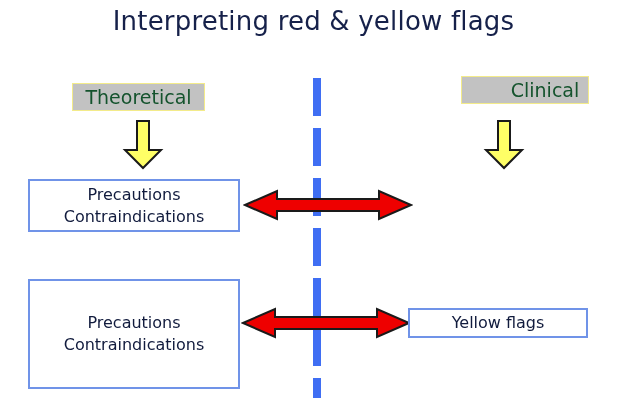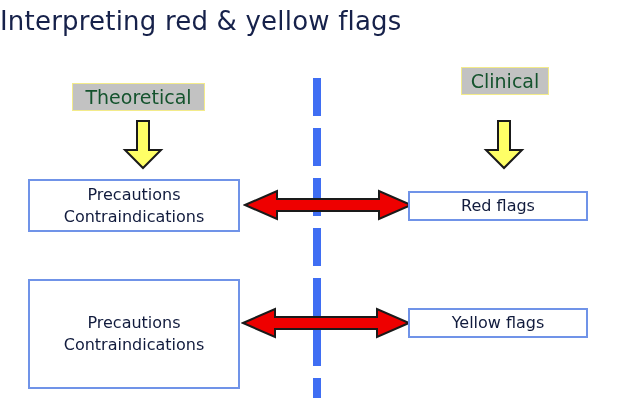--- a/index.html
+++ b/index.html
@@ -17,20 +17,21 @@
     background: #ffffff;
     overflow: hidden;
   }
 
   
   #title {
     position: absolute;
     left: 0;
     top: 6px;
     width: 627px;
+    text-align: center;
     font-size: 26px;
     color: #16214a;
     font-family: "DejaVu Sans", sans-serif;
     letter-spacing: 0.2px;
     white-space: nowrap;
   }
 
   
   .chip {
     position: absolute;
@@ -44,22 +45,23 @@
     box-sizing: content-box;
     white-space: nowrap;
   }
   #chip-theoretical {
     left: 72px;
     top: 83px;
     width: 131px;
   }
   #chip-clinical {
     left: 461px;
-    top: 67px;
+    top: 76px;
     width: 86px;
+    padding-left: 40px;
   }
 
   
   .yarrow {
     position: absolute;
     width: 42px;
     height: 50px;
   }
   #yarrow-left  { left: 122px; top: 120px; }
   #yarrow-right { left: 483px; top: 120px; }
@@ -168,23 +170,20 @@
     <div class="line">Precautions</div>
     <div class="line">Contraindications</div>
   </div>
 
   <div class="redarrow" id="redarrow-top">
     <svg width="170" height="34" viewBox="0 0 170 34">
       <polygon points="2,17 34,3 34,11 136,11 136,3 168,17 136,31 136,23 34,23 34,31" fill="#ee0000" stroke="#1a1a1a" stroke-width="2" stroke-linejoin="miter"></polygon>
     </svg>
   </div>
 
-  <div class="bluebox" id="box-red-flags">
-    <div class="line">Red flags</div>
-  </div>
 
   <div class="bluebox" id="box-theory-bottom">
     <div class="line">Precautions</div>
     <div class="line">Contraindications</div>
   </div>
 
   <div class="redarrow" id="redarrow-bottom">
     <svg width="170" height="34" viewBox="0 0 170 34">
       <polygon points="2,17 34,3 34,11 136,11 136,3 168,17 136,31 136,23 34,23 34,31" fill="#ee0000" stroke="#1a1a1a" stroke-width="2" stroke-linejoin="miter"></polygon>
     </svg>

